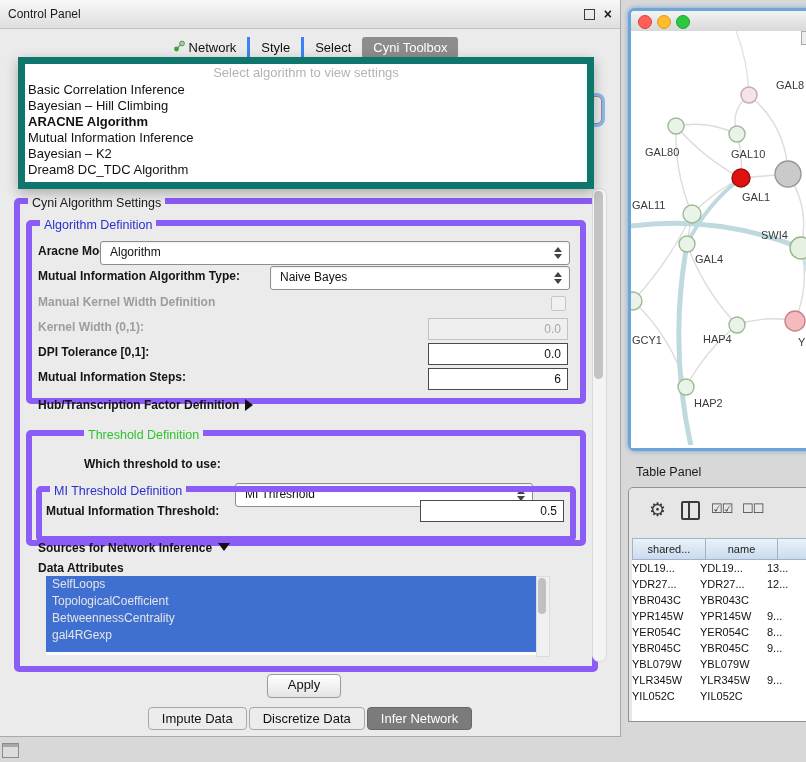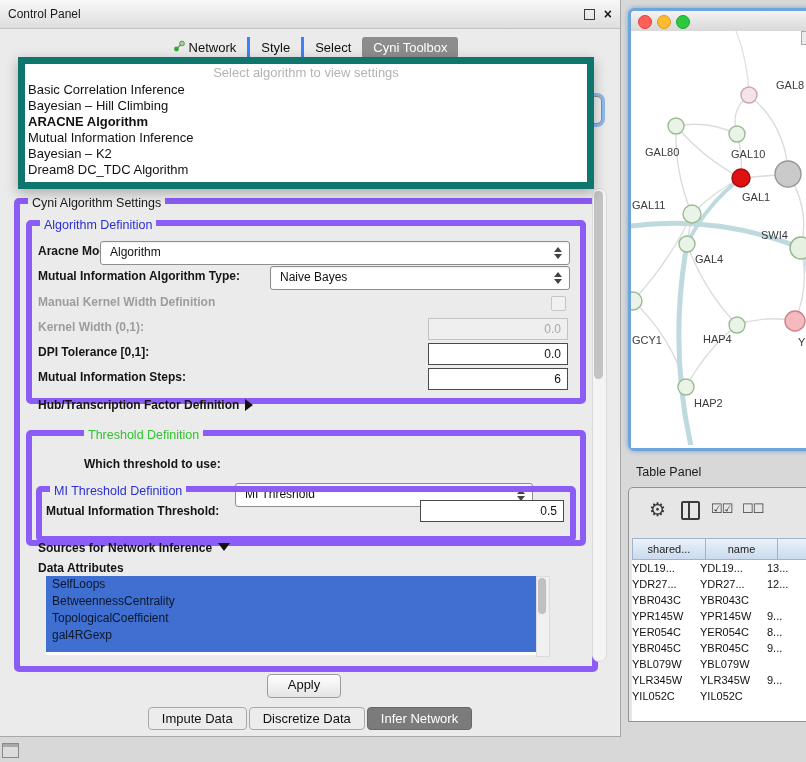--- a/index.html
+++ b/index.html
@@ -57,21 +57,21 @@
   .field.dis{background:#efefef;border-color:#c2c2c2;color:#a8a8a8;}
 
   .chk{position:absolute;width:13px;height:13px;background:#f1f1f1;border:1px solid #c6c6c6;border-radius:2px;}
 
   .tri-r{display:inline-block;margin-left:6px;width:0;height:0;border-top:6px solid transparent;
          border-bottom:6px solid transparent;border-left:8px solid #111;vertical-align:-2px;}
   .tri-d{display:inline-block;margin-left:6px;width:0;height:0;border-left:6px solid transparent;
          border-right:6px solid transparent;border-top:8px solid #111;vertical-align:1px;}
 
   .attrlist{position:absolute;left:46px;top:576px;width:502px;height:79px;background:#fff;overflow:hidden;}
-  .attr-item{height:17px;line-height:17px;background:#3e6fd1;color:#0f172a;font-size:12px;padding-left:6px;}
+  .attr-item{height:17px;line-height:17px;background:#3e6fd1;color:#e5e5e5;font-size:12px;padding-left:6px;}
   .attr-partial{height:8px;background:#3e6fd1;}
   .attrsb{position:absolute;left:536px;top:576px;width:12px;height:79px;background:#f0f0f0;border:1px solid #dcdcdc;}
   .attrsb .thumb{position:absolute;left:1px;top:1px;width:8px;height:36px;background:#c0c0c0;border-radius:4px;}
 
   .applybtn{position:absolute;left:267px;top:674px;width:72px;height:22px;
             background:linear-gradient(#ffffff,#e4e4e4);border:1px solid #9a9a9a;border-radius:4px;
             font-size:13px;text-align:center;line-height:20px;color:#111;}
 
   .bottabs{position:absolute;left:0;top:707px;width:620px;display:flex;justify-content:center;}
   .btab{padding:3px 13px;font-size:13px;background:#ececec;border:1px solid #a8a8a8;margin:0 1px;border-radius:4px;color:#111;}
@@ -228,22 +228,22 @@
     <span class="lbl" style="left:46px;top:504px;">Mutual Information Threshold:</span>
     <div class="field" style="left:420px;top:500px;width:136px;height:20px;">0.5</div>
 
     <span class="lbl" style="left:38px;top:541px;">
       <span>Sources for Network Inference</span><span class="tri-d"></span>
     </span>
     <span class="lbl" style="left:38px;top:561px;">Data Attributes</span>
 
     <div class="attrlist" id="attrList">
         <div class="attr-item">SelfLoops</div>
+        <div class="attr-item">TopologicalCoefficient</div>
         <div class="attr-item">BetweennessCentrality</div>
-        <div class="attr-item">TopologicalCoefficient</div>
         <div class="attr-item">gal4RGexp</div>
         <div class="attr-partial"></div>
       </div>
     <div class="attrsb">
         <div class="thumb"></div>
       </div>
 
     <div class="applybtn">Apply</div>
 
     <div class="bottabs" id="bottomTabs">

